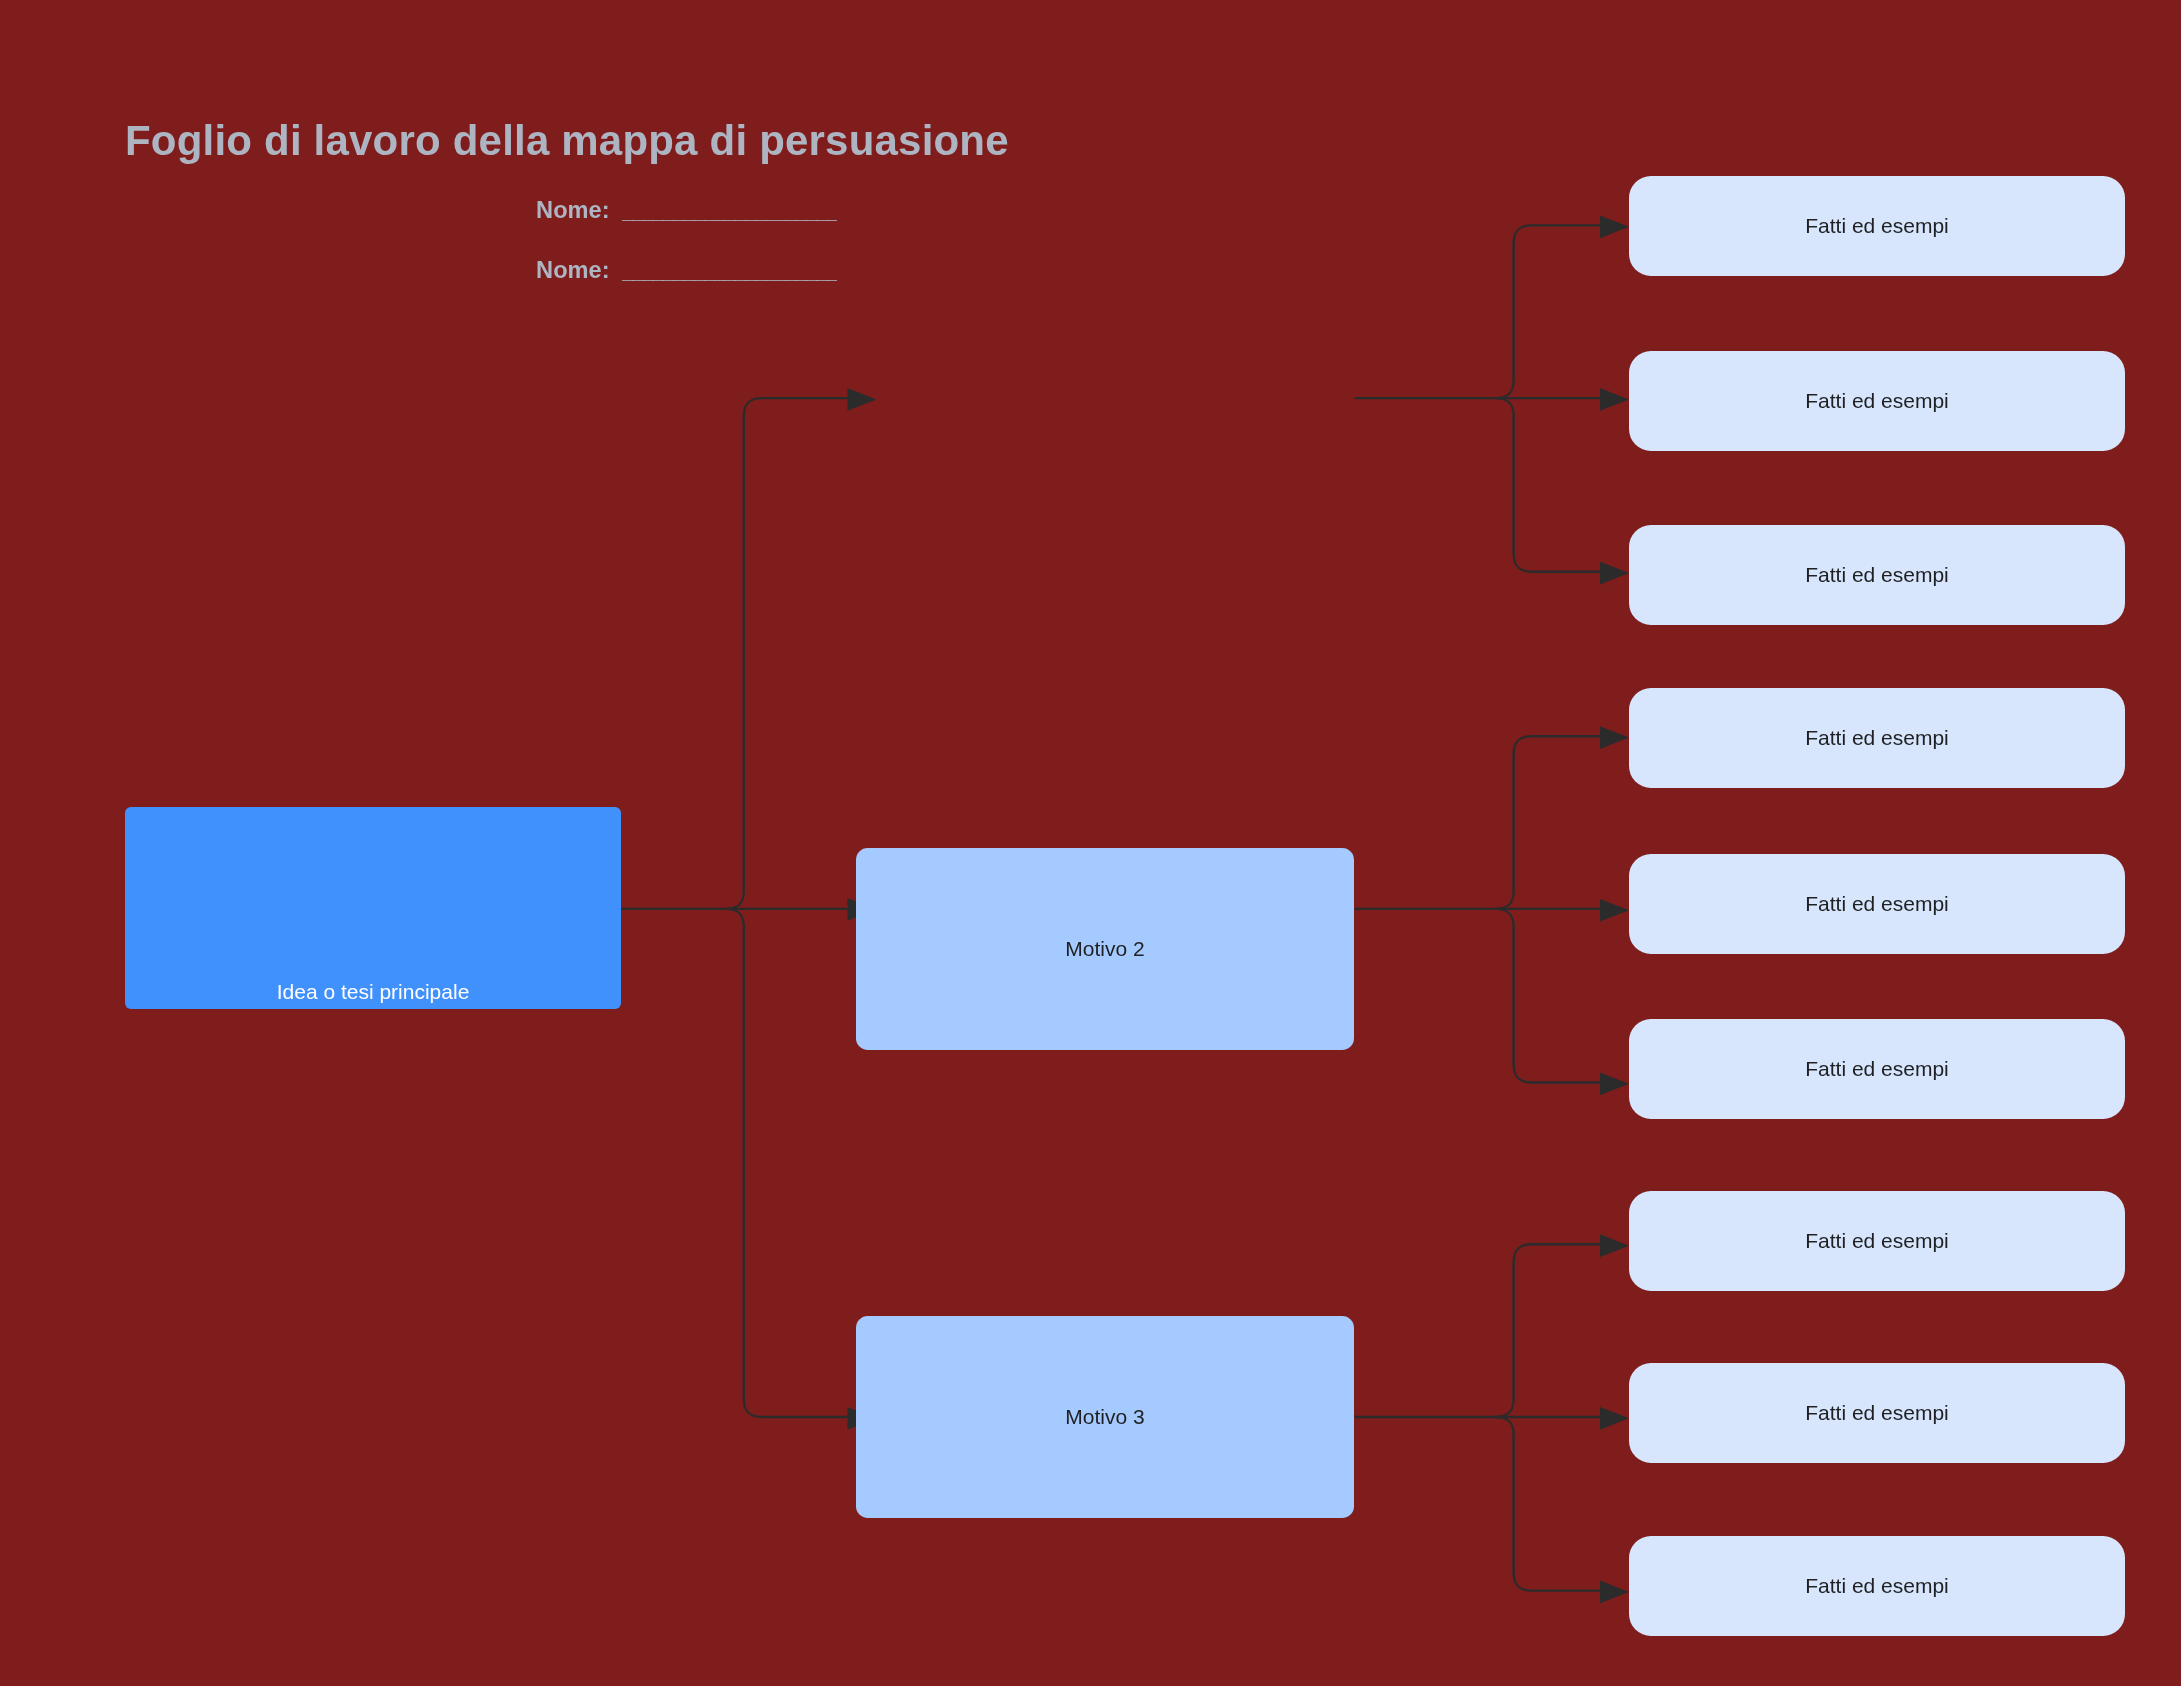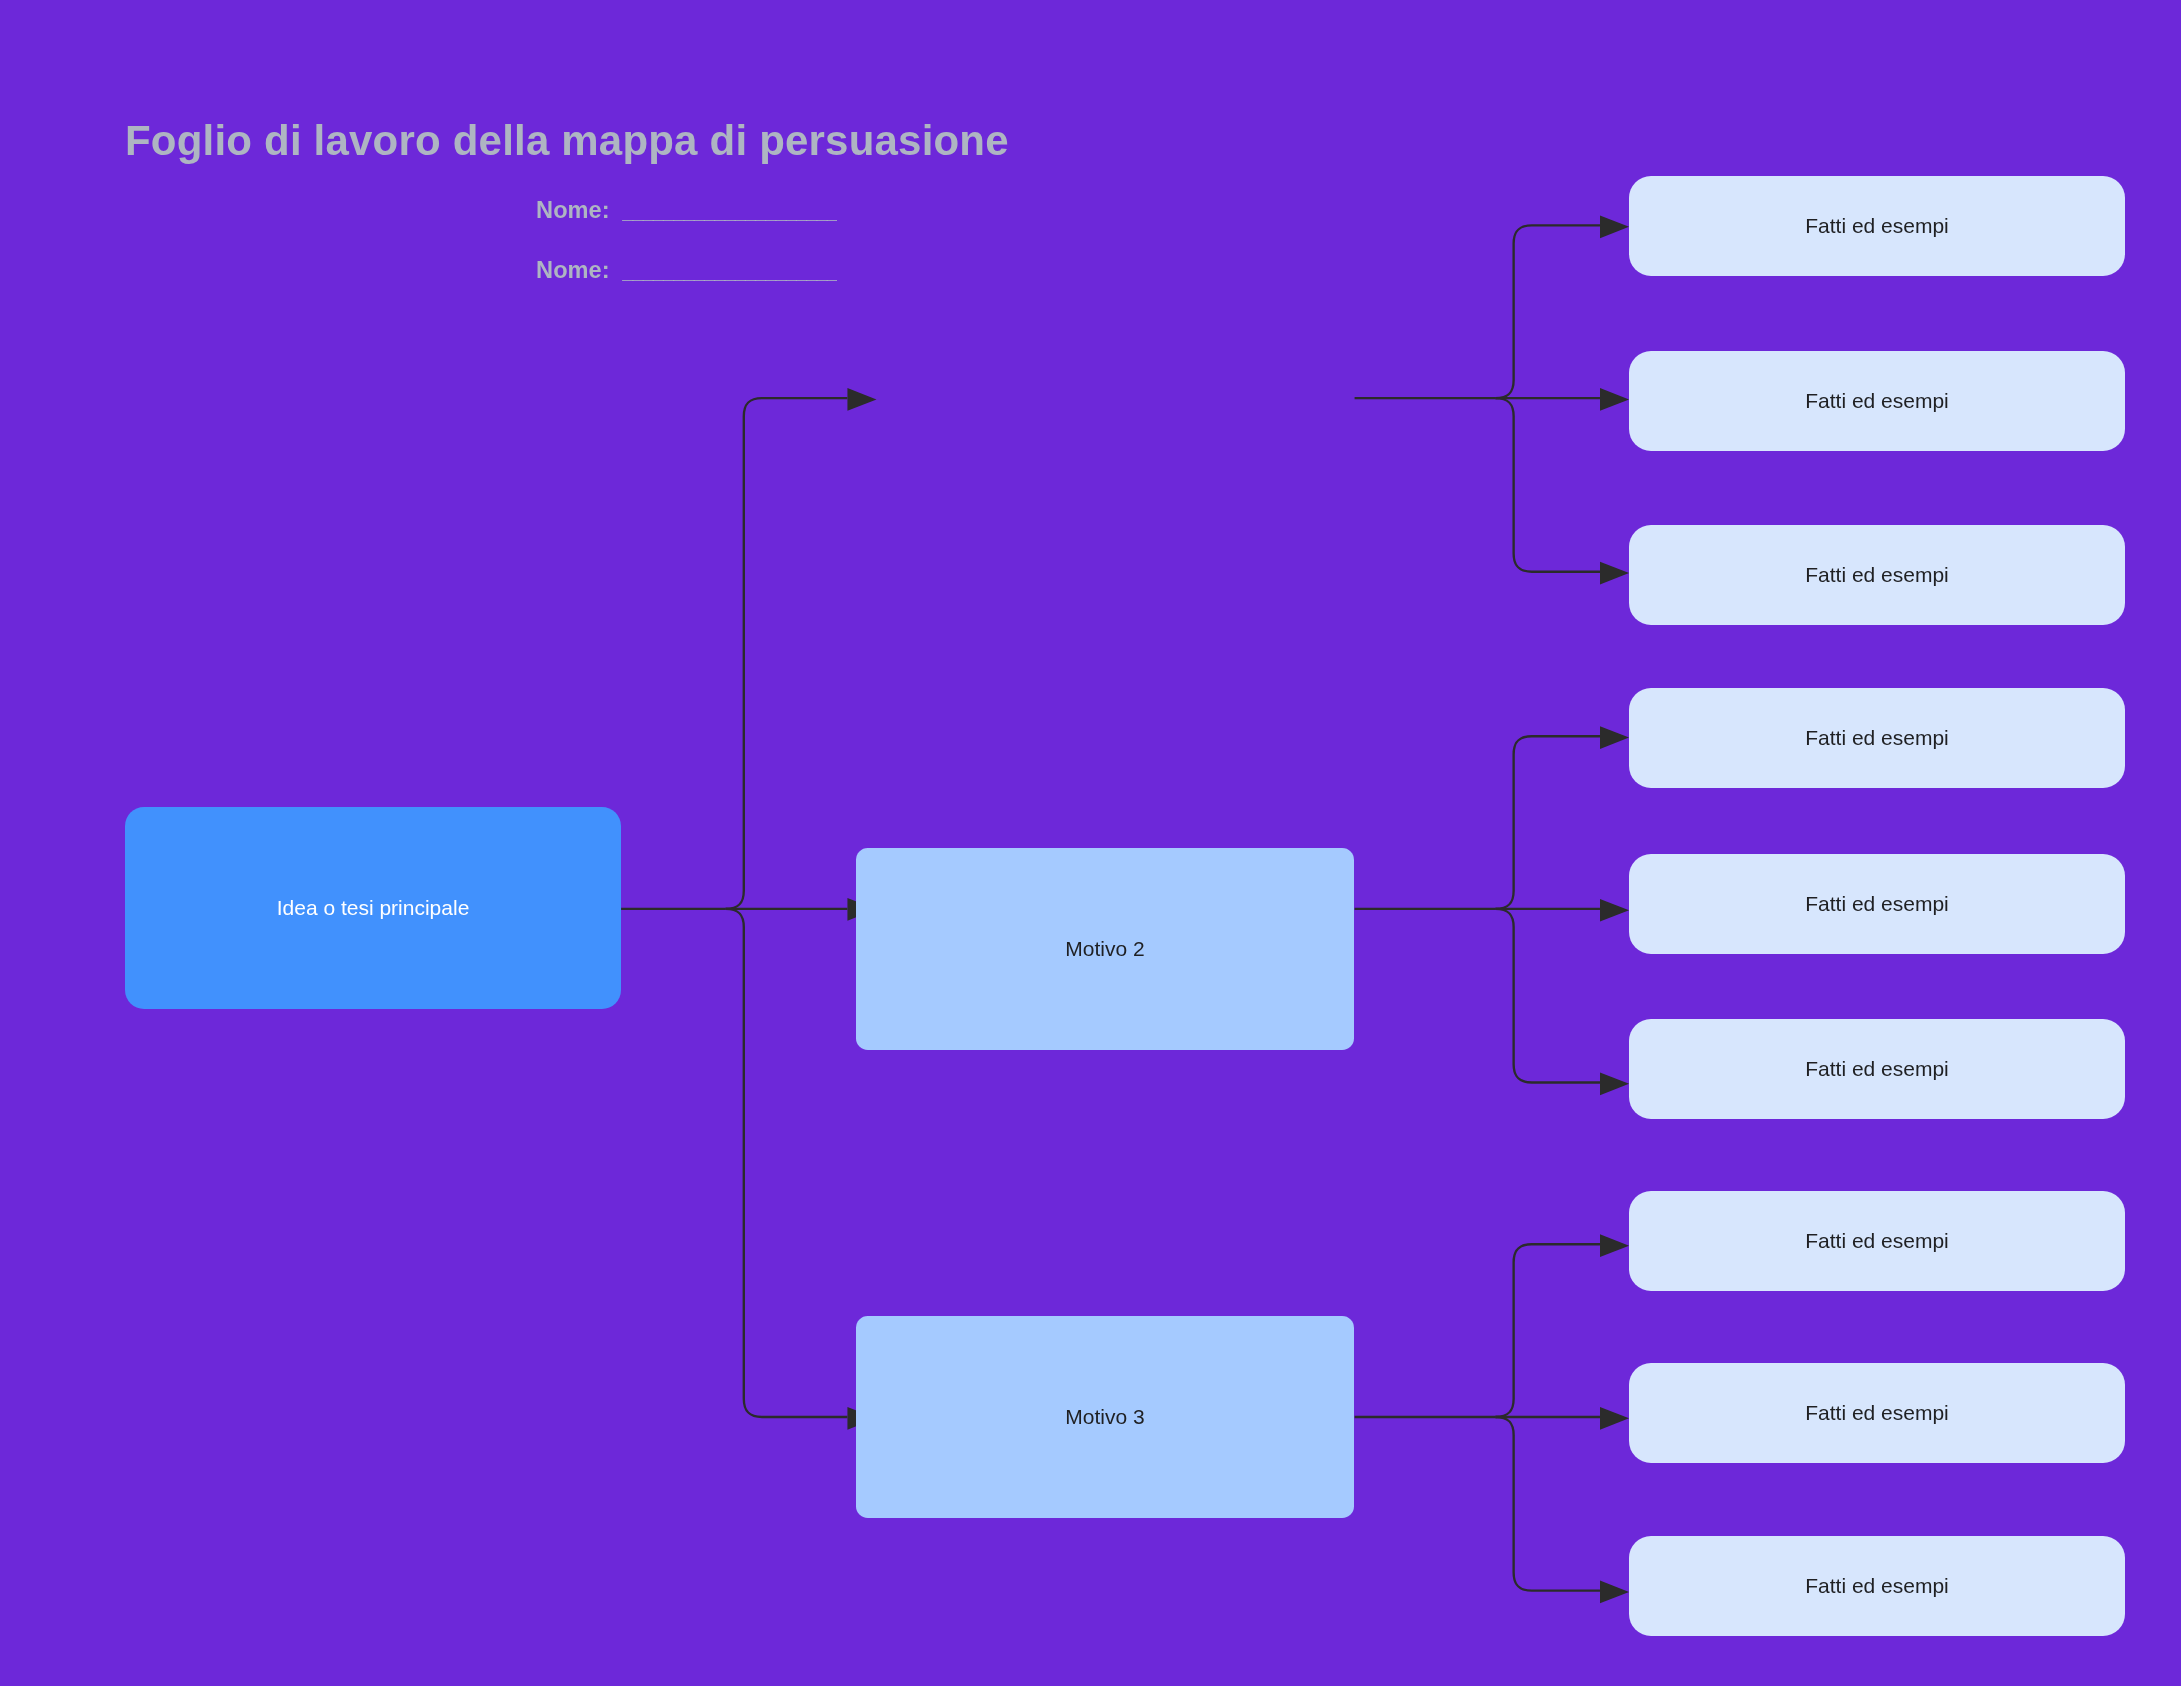--- a/index.html
+++ b/index.html
@@ -8,21 +8,21 @@
     background: #ffffff;
   }
   body {
     font-family: "Liberation Sans", sans-serif;
     -webkit-font-smoothing: antialiased;
   }
   #canvas {
     position: relative;
     width: 2182px;
     height: 1686px;
-    background: #6d28d9;
+    background: #7f1d1d;
     overflow: hidden;
   }
 
   
   #header {
     position: absolute;
     left: 125px;
     top: 118px;
     width: 1091px;
   }
@@ -83,22 +83,23 @@
     display: flex;
     align-items: center;
     justify-content: center;
     text-align: center;
     box-sizing: border-box;
     padding: 5.5px 16.4px;
   }
   .node-thesis {
     background: #4191fd;
     color: #ffffff;
-    border-radius: 19px;
+    border-radius: 6px;
     font-size: 21px;
+    align-items: flex-end;
   }
   .node-reason {
     background: #a5caff;
     color: #1f2023;
     border-radius: 11.8px;
     font-size: 21px;
   }
   .node-fact {
     background: #d7e6fd;
     color: #1f2023;

